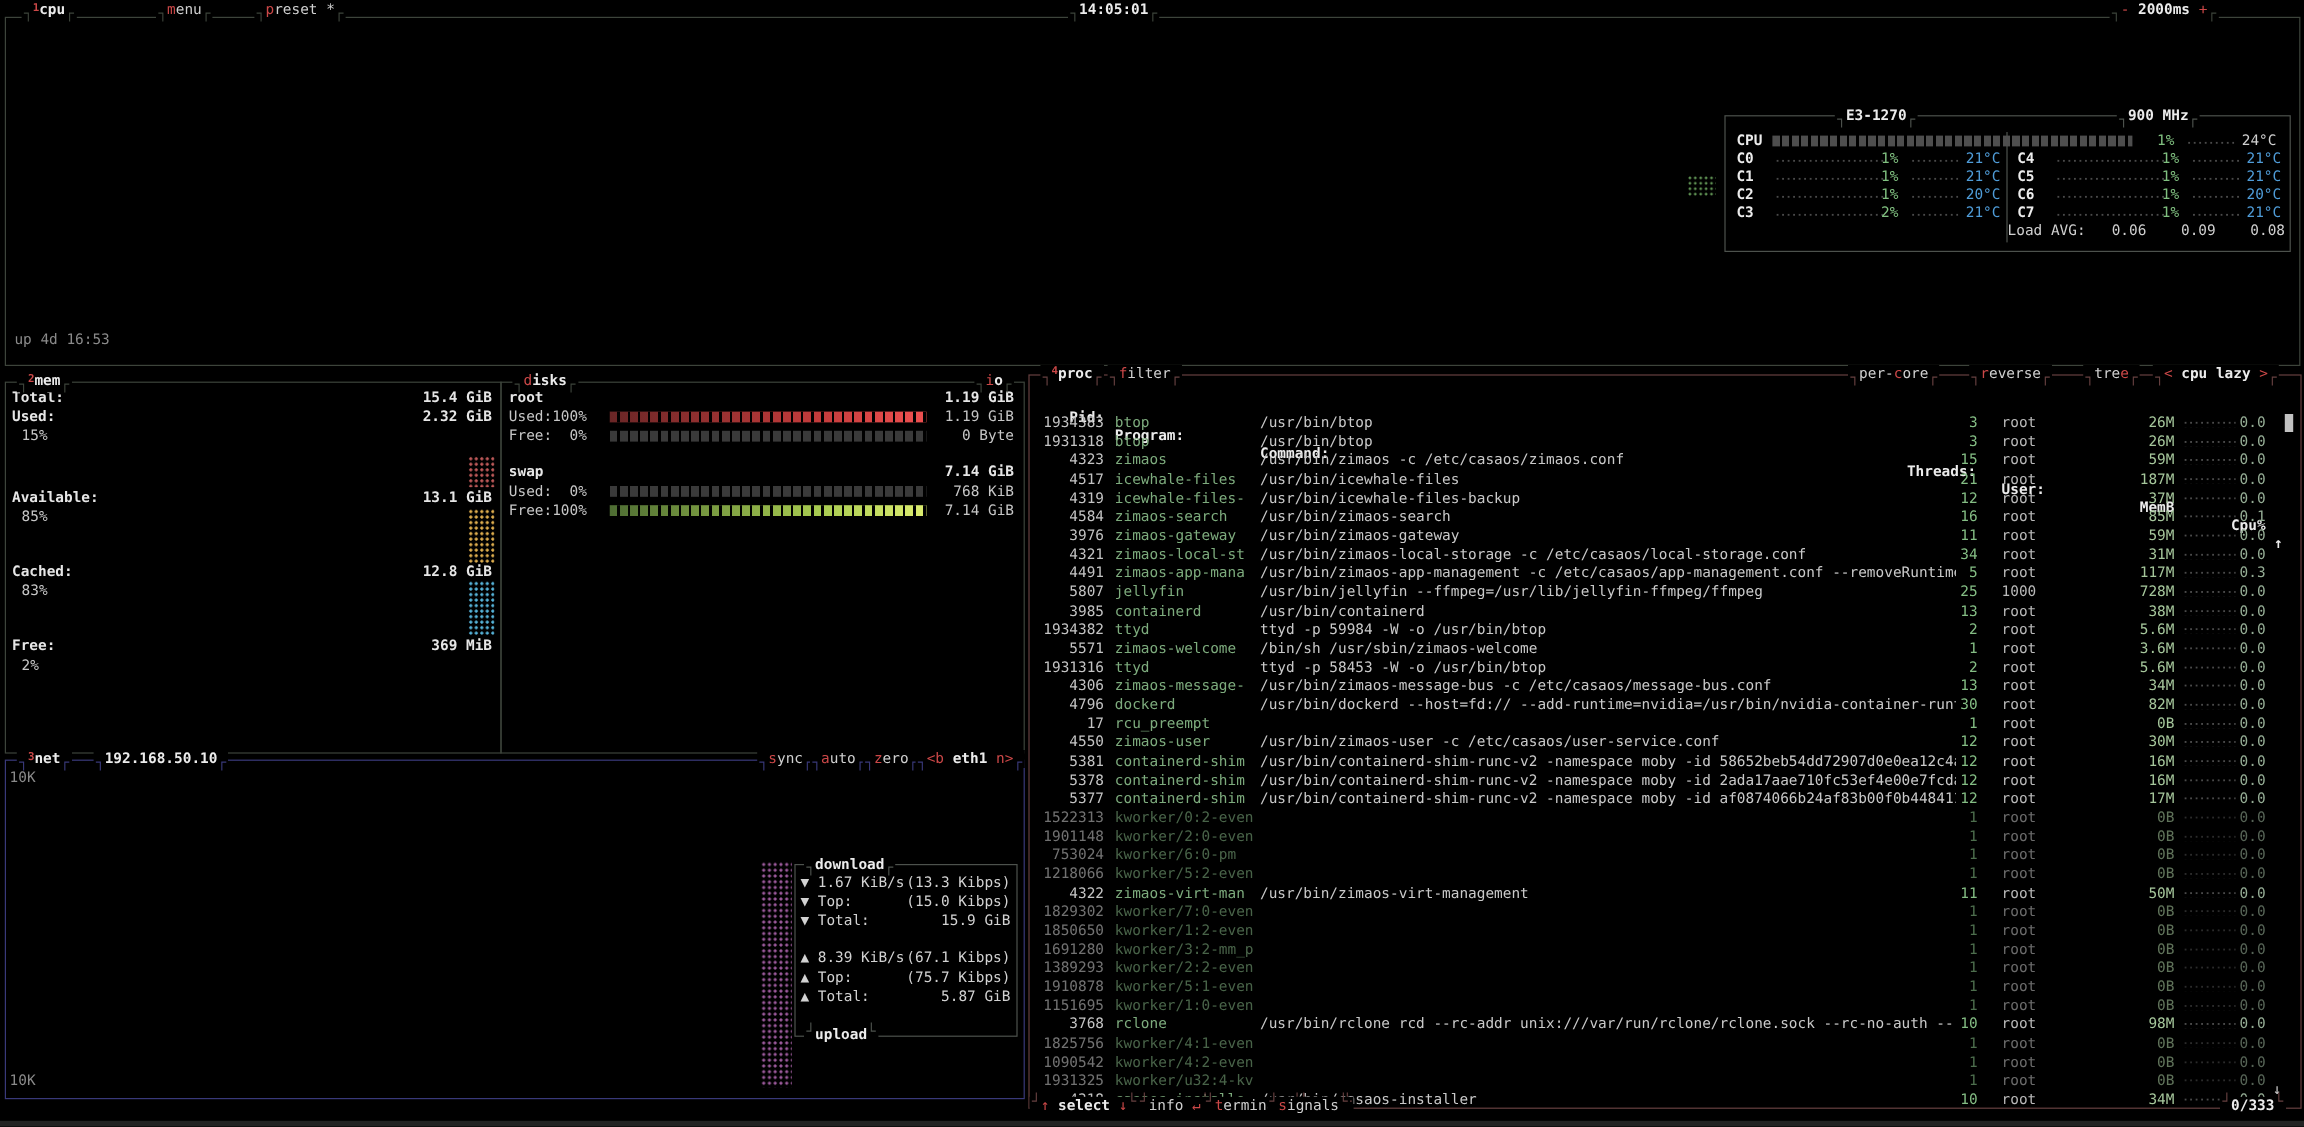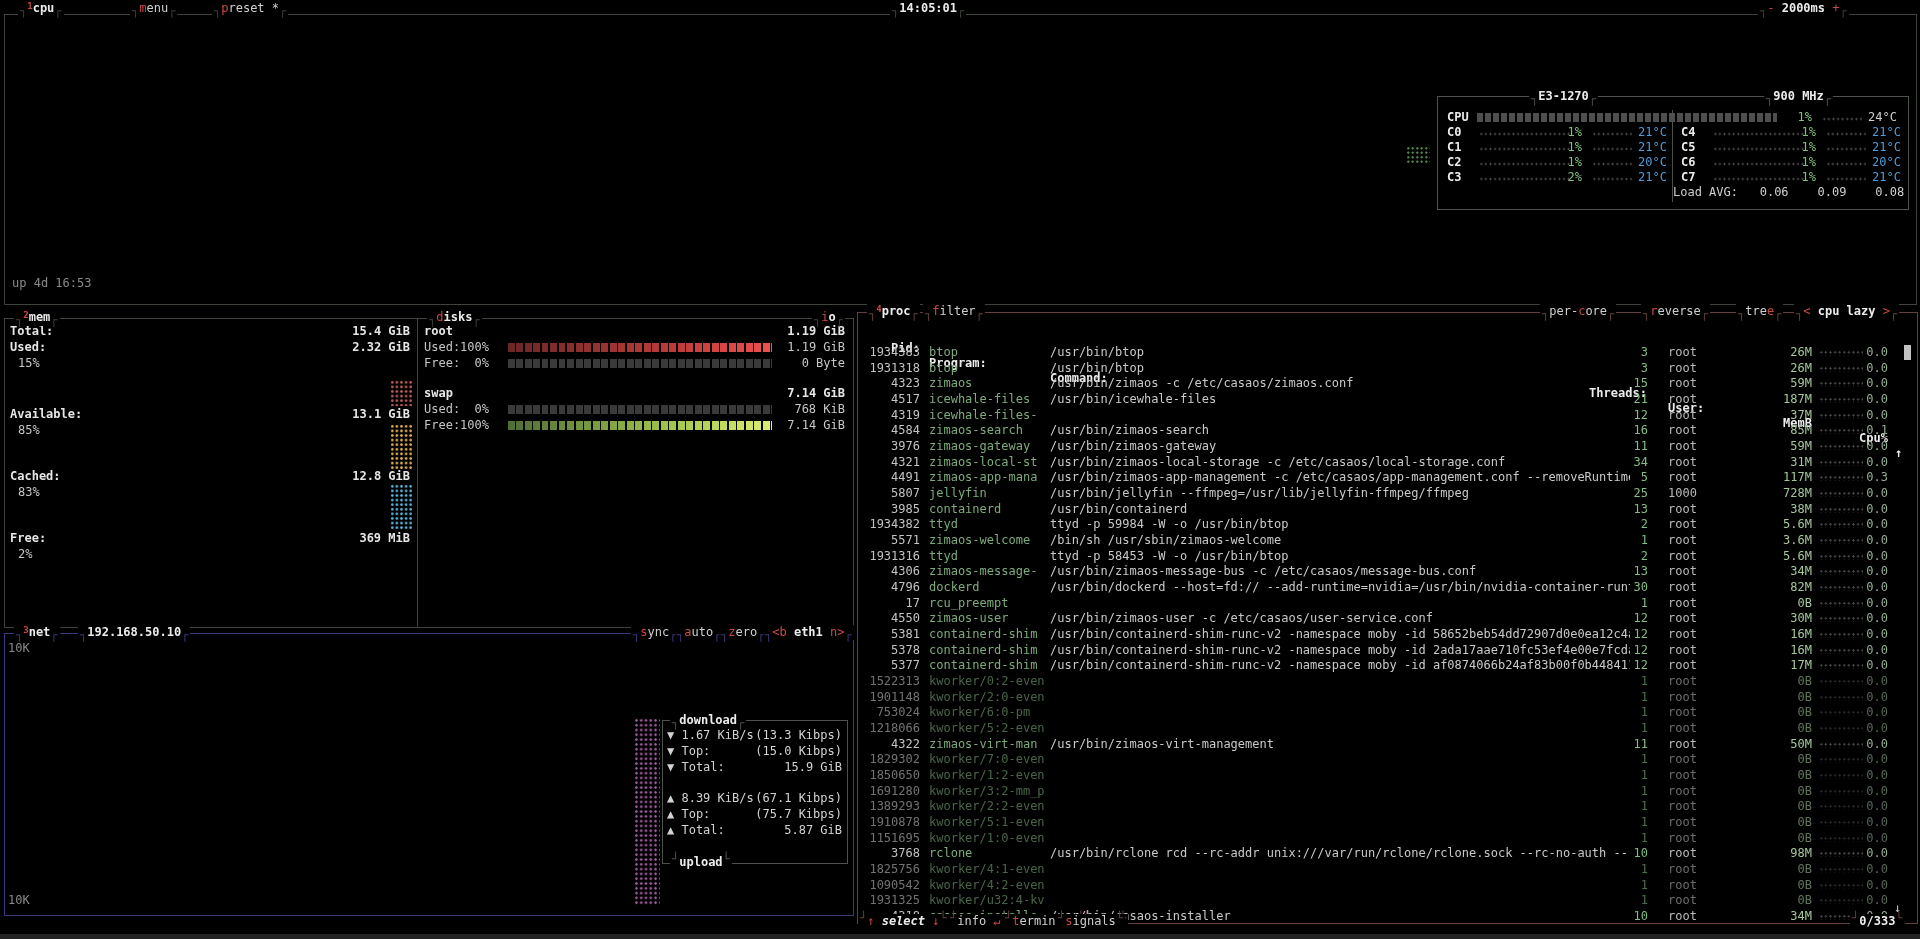--- a/index.html
+++ b/index.html
@@ -156,20 +156,21 @@
         <span class="c-cmd">/usr/bin/icewhale-files</span>
         <span class="c-thr">21</span>
         <span class="c-user">root</span>
         <span class="c-mem">187M</span>
         <span class="c-dotlead"></span>
         <span class="c-cpu">0.0</span>
       </div>
       <div class="prow" style="top: 95.68px;">
         <span class="c-pid">4319</span>
         <span class="c-prog">icewhale-files-</span>
+        <span class="c-cmd">/usr/bin/icewhale-files-backup</span>
         <span class="c-thr">12</span>
         <span class="c-user">root</span>
         <span class="c-mem">37M</span>
         <span class="c-dotlead"></span>
         <span class="c-cpu">0.0</span>
       </div>
       <div class="prow" style="top: 111.35px;">
         <span class="c-pid">4584</span>
         <span class="c-prog">zimaos-search</span>
         <span class="c-cmd">/usr/bin/zimaos-search</span>
@@ -488,21 +489,21 @@
         <span class="c-mem">34M</span>
         <span class="c-dotlead"></span>
         <span class="c-cpu">0.0</span>
       </div>
     </div>
 
   <div class="scrollthumb" style="left:1904px;top:345px;"></div>
   <span class="abs white" style="left:1894px;top:901px;">↓</span>
 
   <div id="footer">
-      <span class="tab tb" style="left: 858px; top: 914px; font-style: italic; --bc: #664040;"><span class="nl">┘</span><span class="pt-r">↑ </span><span class="pt-b">select</span><span class="pt-r"> ↓</span><span class="nr">└</span></span>
+      <span class="tab tb" style="left: 858px; top: 914px; --bc: #664040;"><span class="nl">┘</span><span class="pt-r">↑ </span><span class="pt-b">select</span><span class="pt-r"> ↓</span><span class="nr">└</span></span>
       <span class="tab tb" style="left: 948px; top: 914px; --bc: #664040;"><span class="nl">┘</span><span class="pt-w">info</span><span class="pt-r"> ↵</span><span class="nr">└</span></span>
       <span class="tab tb" style="left: 1003px; top: 914px; --bc: #664040;"><span class="nl">┘</span><span class="pt-r">t</span><span class="pt-w">erminate</span><span class="nr">└</span></span>
       <span class="tab tb" style="left: 1081px; top: 914px; --bc: #664040;"><span class="nl">┘</span><span class="pt-r">k</span><span class="pt-w">ill</span><span class="nr">└</span></span>
       <span class="tab tb" style="left: 1056px; top: 914px; --bc: #664040;"><span class="nl">┘</span><span class="pt-r">s</span><span class="pt-w">ignals</span><span class="nr">└</span></span>
     </div>
   <span class="tab tb" style="left:1850px;top:914px;--bc:#664040;"><span class="nl">┘</span><span class="bold">0/333</span><span class="nr">└</span></span>
 
   <div class="btmstrip"></div>
 </div>
 

